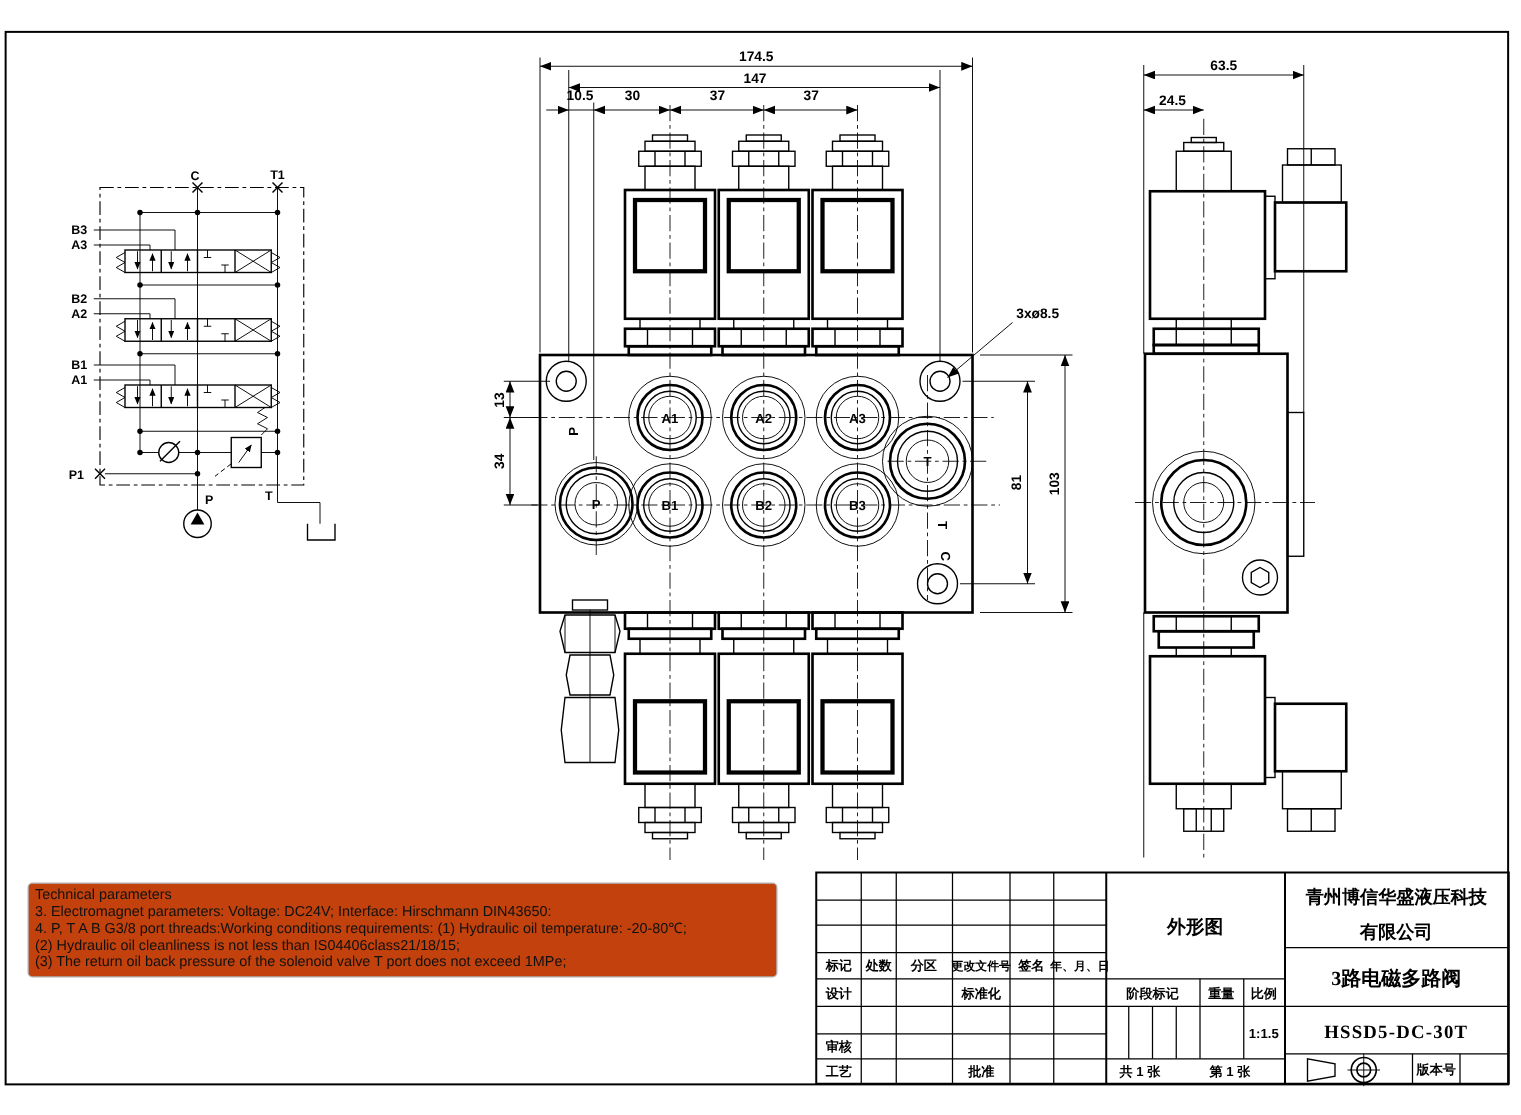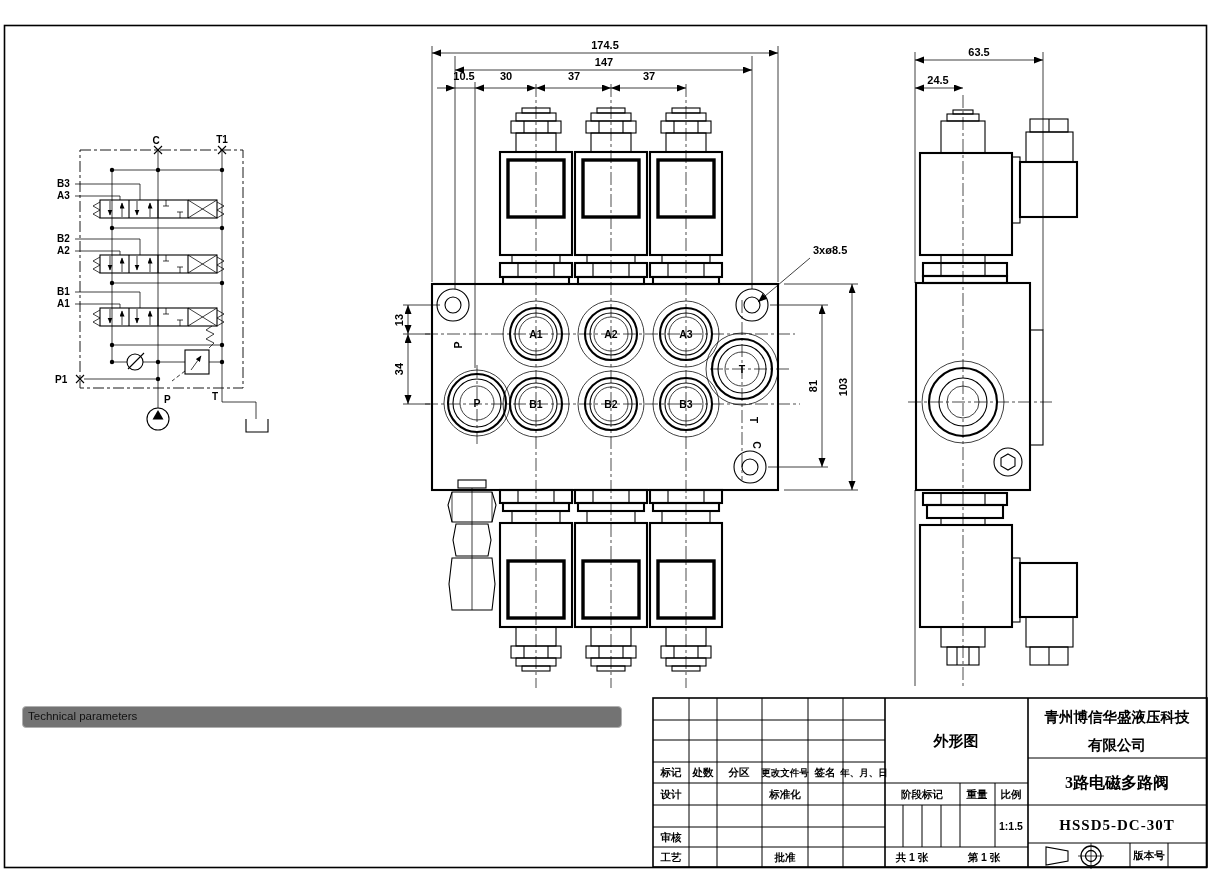--- a/index.html
+++ b/index.html
@@ -22,21 +22,21 @@
   .sch-t{font:bold 10px "Liberation Sans",sans-serif;}
   .sch-tm{font:bold 10px "Liberation Sans",sans-serif;text-anchor:middle;}
   .tb{font:bold 10.5px "Liberation Sans",sans-serif;text-anchor:middle;}
   .tb-sm{font:bold 9.5px "Liberation Sans",sans-serif;text-anchor:middle;}
   .tb-big{font:bold 15px "Liberation Serif",serif;text-anchor:middle;}
   .tb-mod{font:bold 15px "Liberation Serif",serif;text-anchor:middle;letter-spacing:1px;}
   .tb-prod{font:bold 16px "Liberation Serif",serif;text-anchor:middle;}
   .tb-co{font:bold 14.5px "Liberation Serif",serif;text-anchor:middle;}
   .tech{position:absolute;left:22px;top:706px;width:588px;border:1.5px solid #b0b0b0;
         border-radius:4px;padding:3px 5px;font-size:11.5px;line-height:13.5px;color:#111;
-        background:#737373;}
+        background:#c2410c;}
 </style>
 </head>
 <body>
 
 <div class="sheet">
 
 <svg width="1217" height="892" viewBox="0 0 1217 892">
 <defs>
   <marker id="ah" markerUnits="userSpaceOnUse" markerWidth="10" markerHeight="8" refX="9" refY="3.5" orient="auto-start-reverse">
           <path d="M0,0 L9,3.5 L0,7 Z" fill="#000"></path>
@@ -424,15 +424,19 @@
   <text class="tb-big" x="956" y="746">外形图</text>
   <text class="tb-co" x="1117" y="722">青州博信华盛液压科技</text>
   <text class="tb-co" x="1117" y="750">有限公司</text>
   <text class="tb-prod" x="1117" y="788">3路电磁多路阀</text>
   <text class="tb-mod" x="1117" y="830">HSSD5-DC-30T</text>
 </g>
 </svg>
 
 <div class="tech">
   <div>Technical parameters</div>
+  <div>3. Electromagnet parameters: Voltage: DC24V; Interface: Hirschmann DIN43650:</div>
+  <div> 4. P, T  A B G3/8  port threads:Working conditions requirements: (1) Hydraulic oil temperature: -20-80℃;</div>
+  <div>(2) Hydraulic oil cleanliness is not less than IS04406class21/18/15;</div>
+  <div>(3) The return oil back pressure of the solenoid valve T port does not exceed 1MPe;</div>
 </div>
 
 </div>
 
 </body></html>

